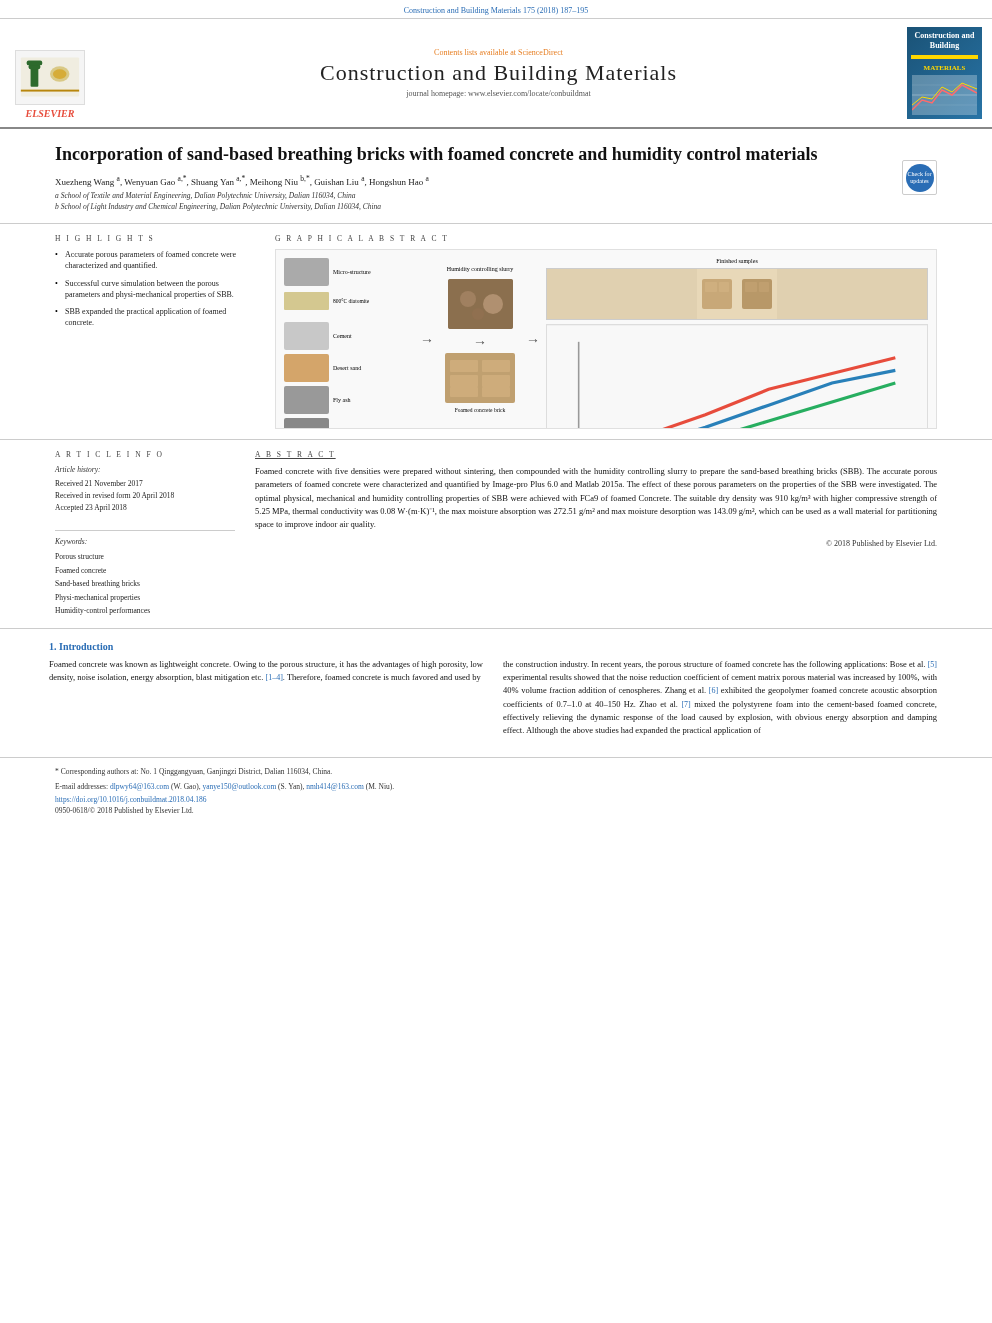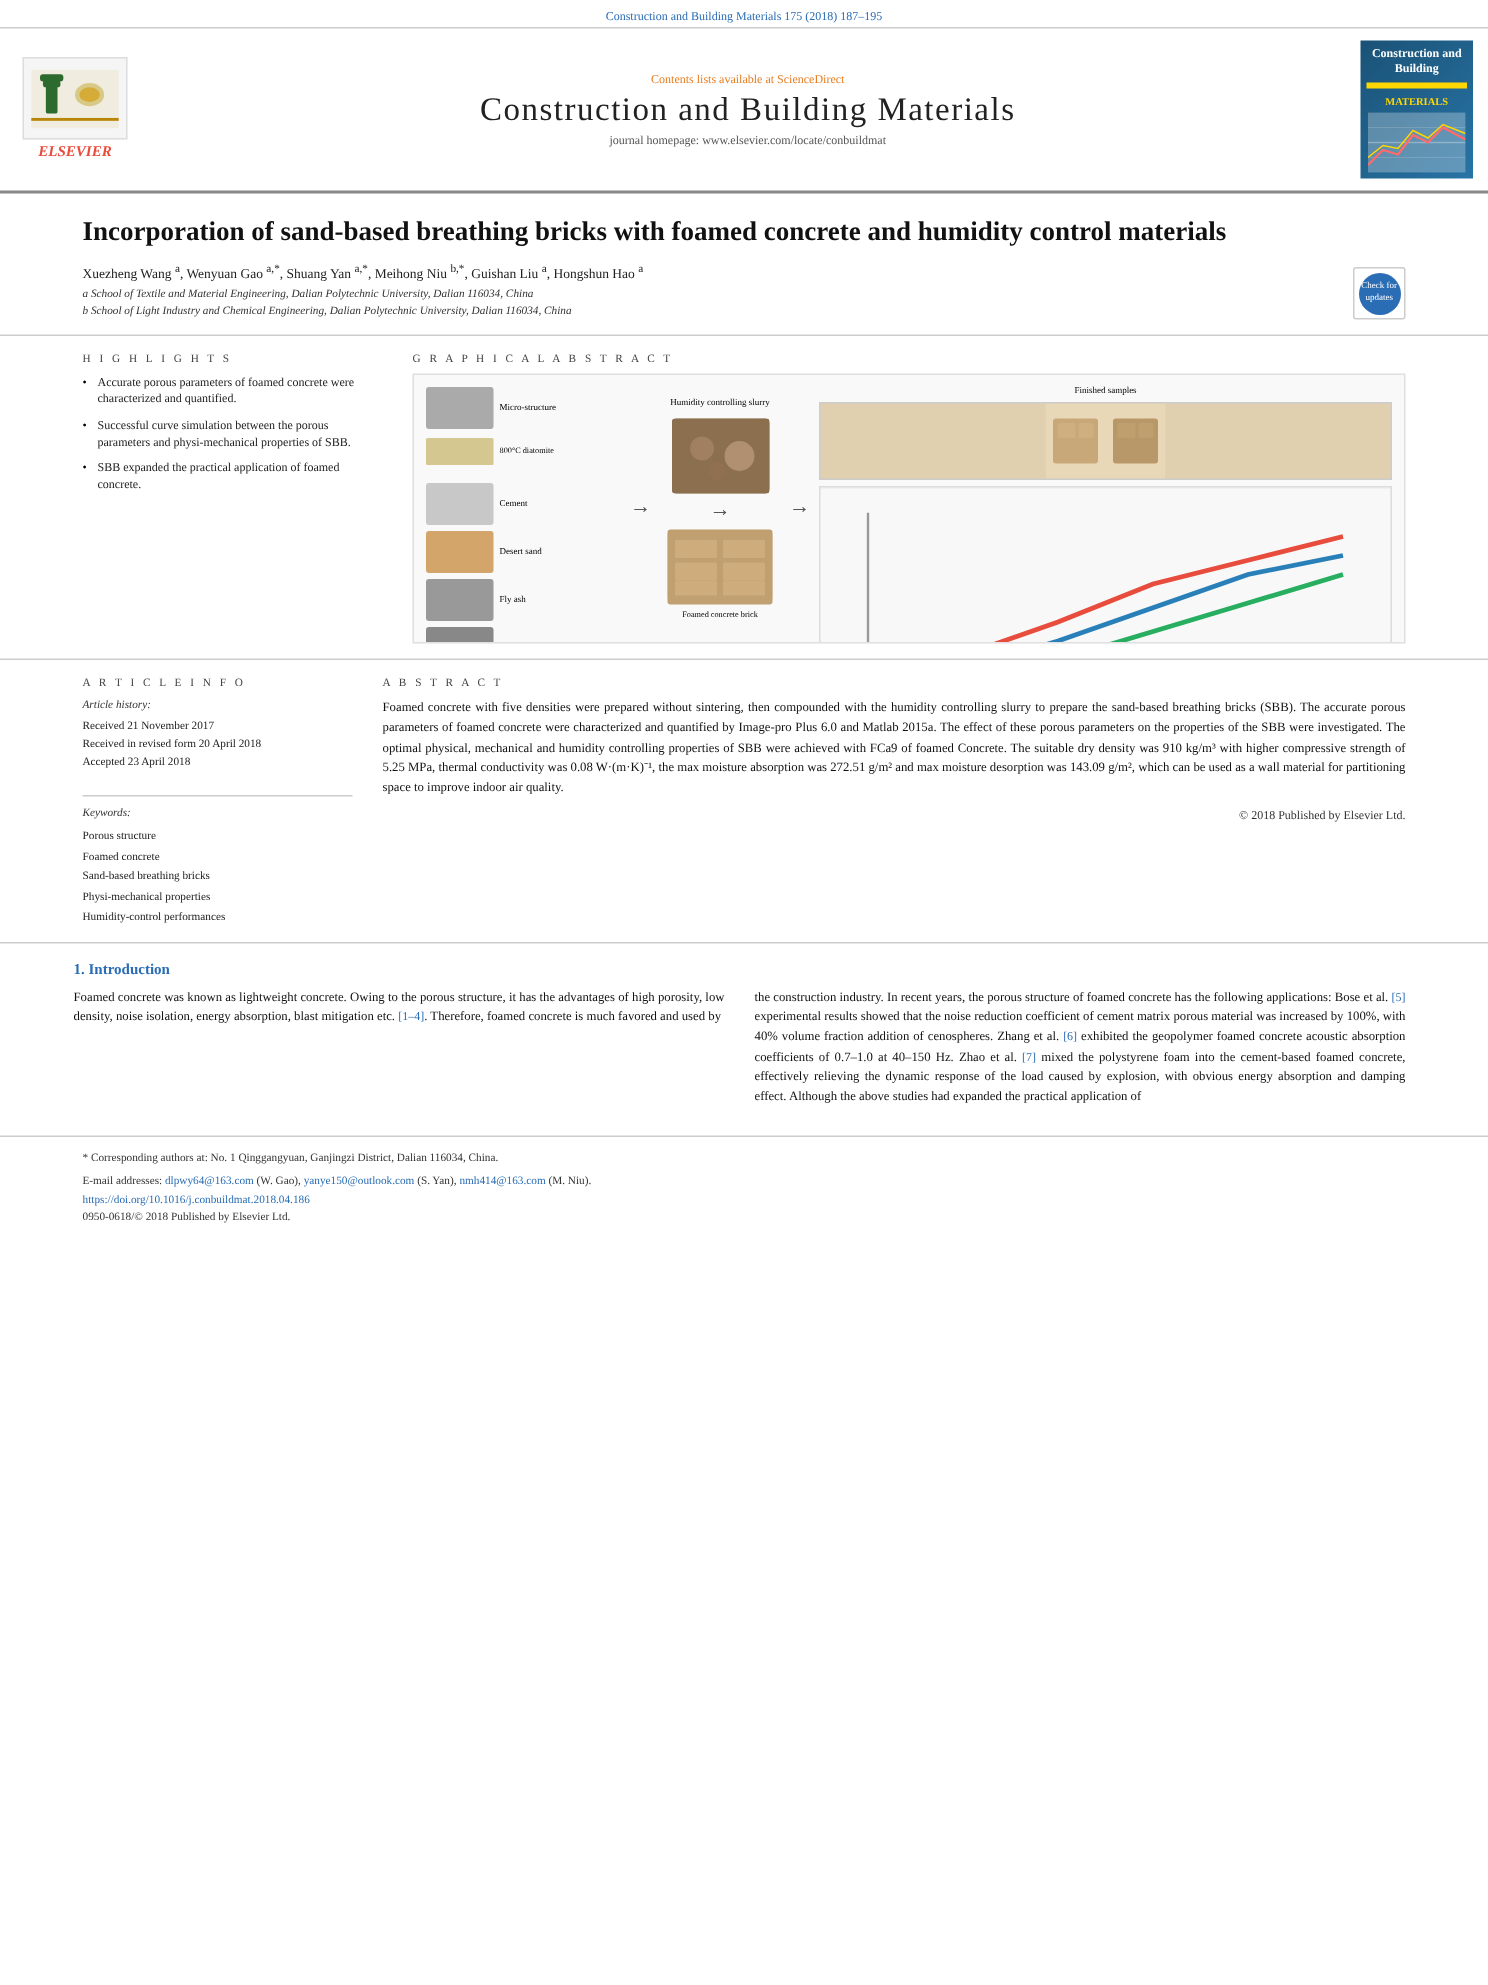--- a/index.html
+++ b/index.html
@@ -34,21 +34,21 @@
       border-bottom: 2px solid #888;
       padding: 8px 10px;
       gap: 10px;
     }
     .elsevier-logo {
       width: 80px;
       flex-shrink: 0;
       display: flex;
       flex-direction: column;
       align-items: center;
-      justify-content: center;
+      justify-content: flex-end;
     }
     .elsevier-logo-img {
       width: 70px;
       height: 55px;
       background: #f5f5f5;
       border: 1px solid #ddd;
       display: flex;
       align-items: center;
       justify-content: center;
       font-size: 7px;
@@ -125,21 +125,21 @@
       height: 40px;
       background: rgba(255,255,255,0.2);
       margin-top: 3px;
     }
 
     
     .article-title-section {
       padding: 14px 55px 10px 55px;
       border-bottom: 1px solid #ccc;
       display: flex;
-      align-items: flex-end;
+      align-items: center;
       gap: 10px;
     }
     .article-title-text {
       flex: 1;
     }
     .article-title-main {
       font-size: 18px;
       font-weight: bold;
       color: #111;
       line-height: 1.3;
@@ -355,20 +355,21 @@
     }
     .abstract-col {
       flex: 1;
     }
     .abstract-heading {
       font-size: 7.5px;
       letter-spacing: 2px;
       text-transform: uppercase;
       color: #444;
       margin-bottom: 6px;
+      text-decoration: underline;
     }
     .abstract-text {
       font-size: 8.5px;
       color: #111;
       line-height: 1.55;
       text-align: justify;
     }
     .abstract-copyright {
       font-size: 8px;
       color: #333;

